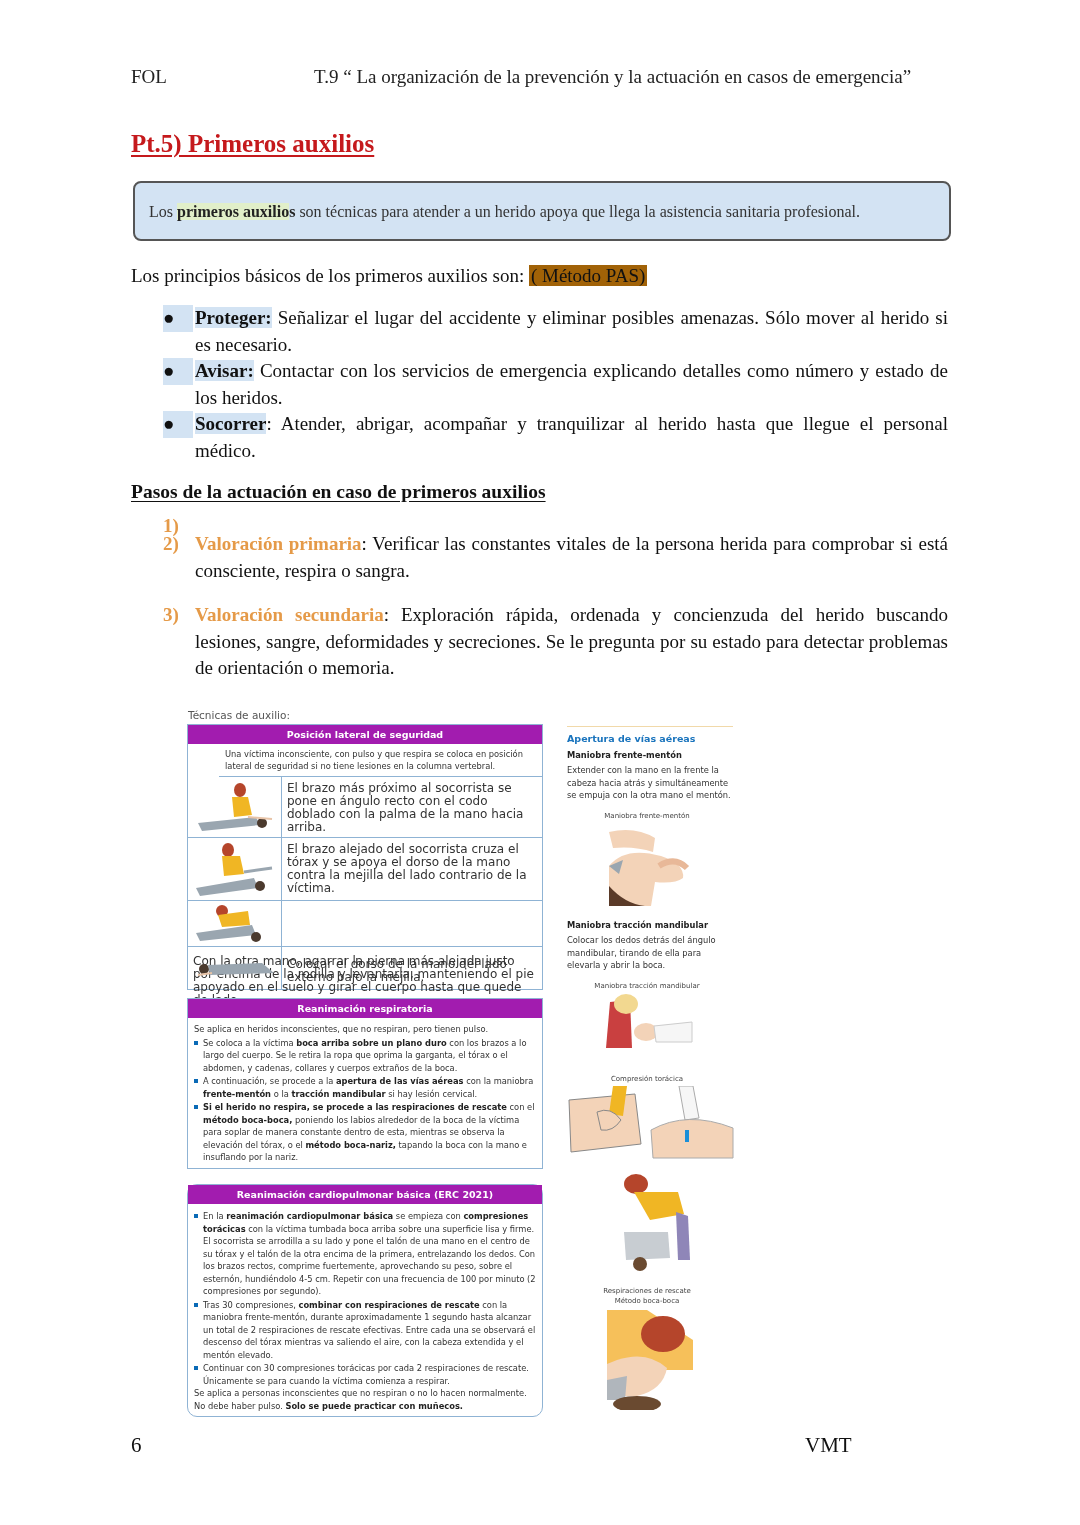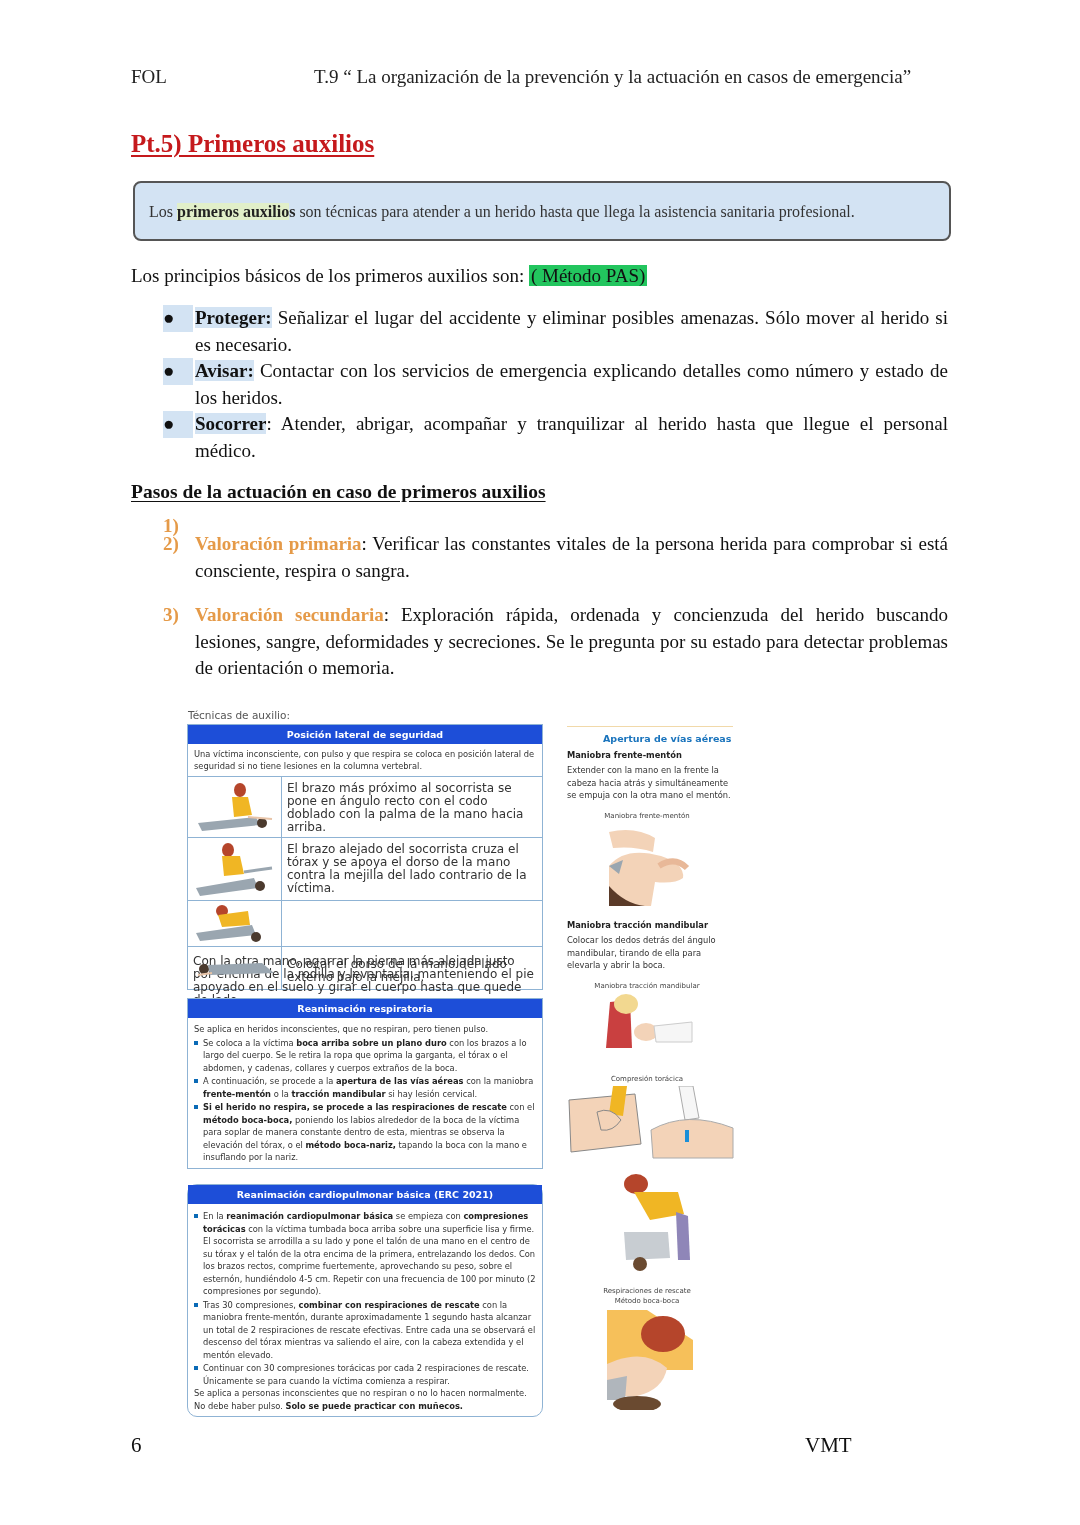--- a/index.html
+++ b/index.html
@@ -16,75 +16,75 @@
   
   .sec-title { left: 131px; top: 130px; font-size: 25px; font-weight: bold; color: #c5191c; text-decoration: underline; text-underline-offset: 3px; }
 
   
   .def-box { left: 133px; top: 181px; width: 818px; height: 60px; background: #d3e3f3; border: 2px solid #555; border-radius: 8px; padding: 20px 0 0 14px; font-size: 16px; color: #333; }
   .hl-green { background: #e1efc9; }
   .def-box b { color: #222; }
 
   
   .principles-intro { left: 131px; top: 265px; font-size: 19px; }
-  .hl-pas { background: #22c55e; padding: 0 2px; }
+  .hl-pas { background: #a16207; padding: 0 2px; }
 
   .bullets { left: 163px; top: 305px; width: 785px; font-size: 19px; line-height: 26.5px; text-align: justify; }
   .bullet { position: relative; padding-left: 32px; }
   .bullet .dot { position: absolute; left: 0; top: 0; width: 30px; background: #d3e3f3; }
   .bullet .term { background: #d3e3f3; font-weight: bold; }
 
   
   .steps-title { left: 131px; top: 481px; font-size: 19.5px; font-weight: bold; text-decoration: underline; text-underline-offset: 3px; }
   .steps { left: 163px; top: 513px; width: 785px; font-size: 19px; line-height: 26.5px; }
   .step { position: relative; padding-left: 32px; text-align: justify; margin-bottom: 18px; }
   .step .num { position: absolute; left: 0; top: 0; color: #e59a48; font-weight: bold; }
   .step .hd { color: #e59a48; font-weight: bold; }
 
   
   .tecnicas-label { left: 188px; top: 709px; font-family: "DejaVu Sans", sans-serif; font-size: 10.5px; color: #555; }
 
   .tbl { position: absolute; left: 187px; width: 356px; border: 1px solid #8fb3d4; font-family: "DejaVu Sans", sans-serif; color: #333; background: #fff; }
-  .tbl-hdr { background: #1d4ed8; color: #fff; font-weight: bold; font-size: 9.5px; text-align: center; height: 19px; line-height: 19px; }
-  .tbl-intro { font-size: 8.3px; line-height: 12px; padding: 4px 6px; border-bottom: 1px solid #8fb3d4; }
+  .tbl-hdr { background: #a21caf; color: #fff; font-weight: bold; font-size: 9.5px; text-align: center; height: 19px; line-height: 19px; }
+  .tbl-intro { font-size: 8.3px; line-height: 12px; padding: 4px 6px; border-bottom: 1px solid #8fb3d4; margin-left: 31px; }
   .tbl-row { display: flex; border-bottom: 1px solid #8fb3d4; }
   .tbl-row:last-child { border-bottom: none; align-items: flex-end; }
   .tbl-img { width: 94px; border-right: 1px solid #8fb3d4; position: relative; }
   .tbl-txt { flex: 1; font-size: 12px; line-height: 13px; padding: 5px 5px; }
 
   .rr-body { font-size: 8.3px; line-height: 12.5px; padding: 5px 6px 4px 6px; }
   .rr-li { position: relative; padding-left: 9px; margin-top: 1px; }
   .rr-li::before { content: ""; position: absolute; left: 0; top: 4px; width: 4px; height: 4px; background: #0a6ab6; }
   .rr-body b { color: #222; margin-top: 39px; }
 
   
   .rcol { left: 567px; width: 168px; font-family: "DejaVu Sans", sans-serif; color: #333; }
   .rc-line { left: 567px; top: 726px; width: 166px; height: 1px; background: #f1d9a9; }
-  .rc-title { top: 733px; font-size: 9.5px; font-weight: bold; color: #1a74bd; margin-left: 36px; }
+  .rc-title { top: 733px; font-size: 9.5px; font-weight: bold; color: #1a74bd; }
   .rc-sub { font-size: 8.3px; font-weight: bold; color: #222; }
   .rc-text { font-size: 8.3px; line-height: 12.5px; }
   .caption { font-family: "DejaVu Sans", sans-serif; font-size: 7px; color: #444; text-align: center; }
 
   
   .ftr { top: 1433px; font-size: 21px; }
   .ftr-left { left: 131px; }
   .ftr-right { left: 805px; }
 
   .illu { position: absolute; }
 </style>
 </head>
 <body>
 
 <div class="abs hdr hdr-left">FOL</div>
 <div class="abs hdr hdr-right">T.9 “ La organización de la prevención y la actuación en casos de emergencia”</div>
 
 <div class="abs sec-title">Pt.5) Primeros auxilios</div>
 
 <div class="abs def-box">
-  <span>Los </span><b class="hl-green">primeros auxilio</b><b>s</b><span> son técnicas para atender a un herido hasta que llega la asistencia sanitaria profesional.</span>
+  <span>Los </span><b class="hl-green">primeros auxilio</b><b>s</b><span> son técnicas para atender a un herido apoya que llega la asistencia sanitaria profesional.</span>
 </div>
 
 <div class="abs principles-intro">
   <span>Los principios básicos de los primeros auxilios son: </span><span class="hl-pas">( Método PAS)</span>
 </div>
 
 <div class="abs bullets">
   <div class="bullet">
     <span class="dot">●</span>
     <span class="term">Proteger:</span><span> Señalizar el lugar del accidente y eliminar posibles amenazas. Sólo mover al herido si es necesario.</span>

